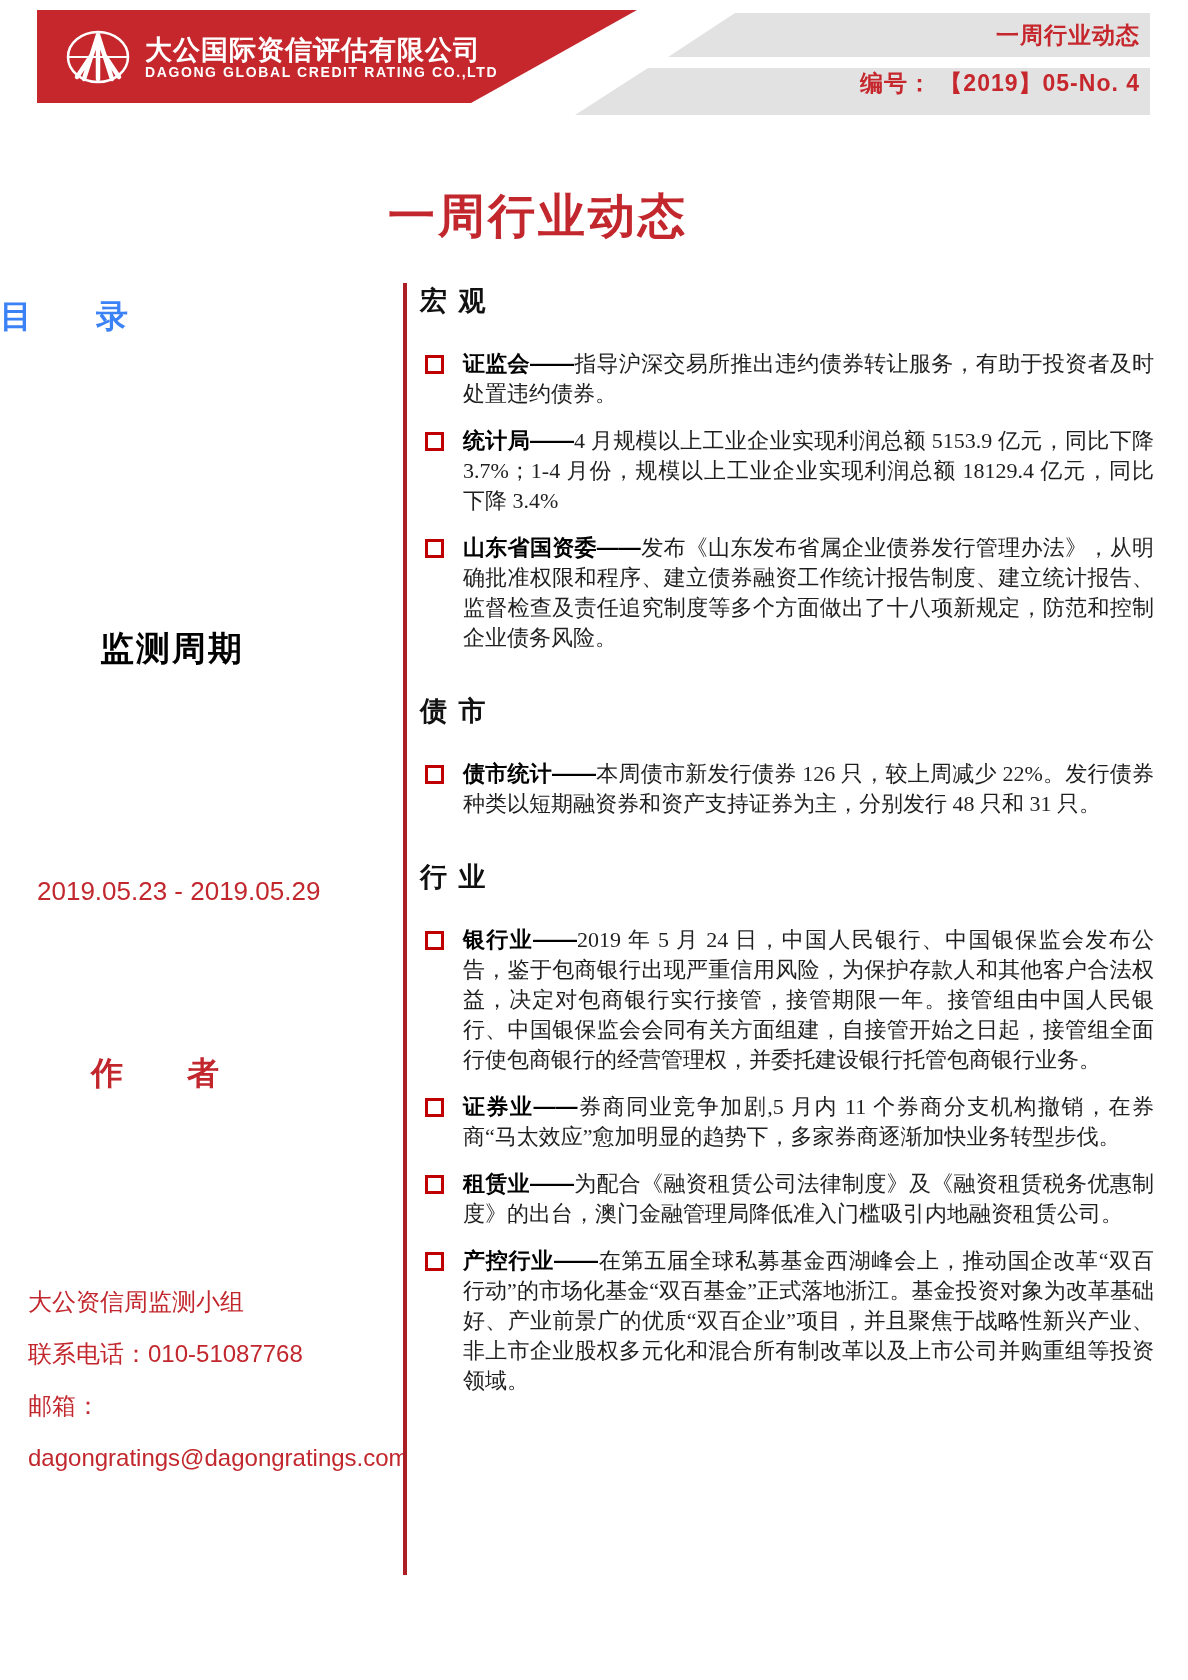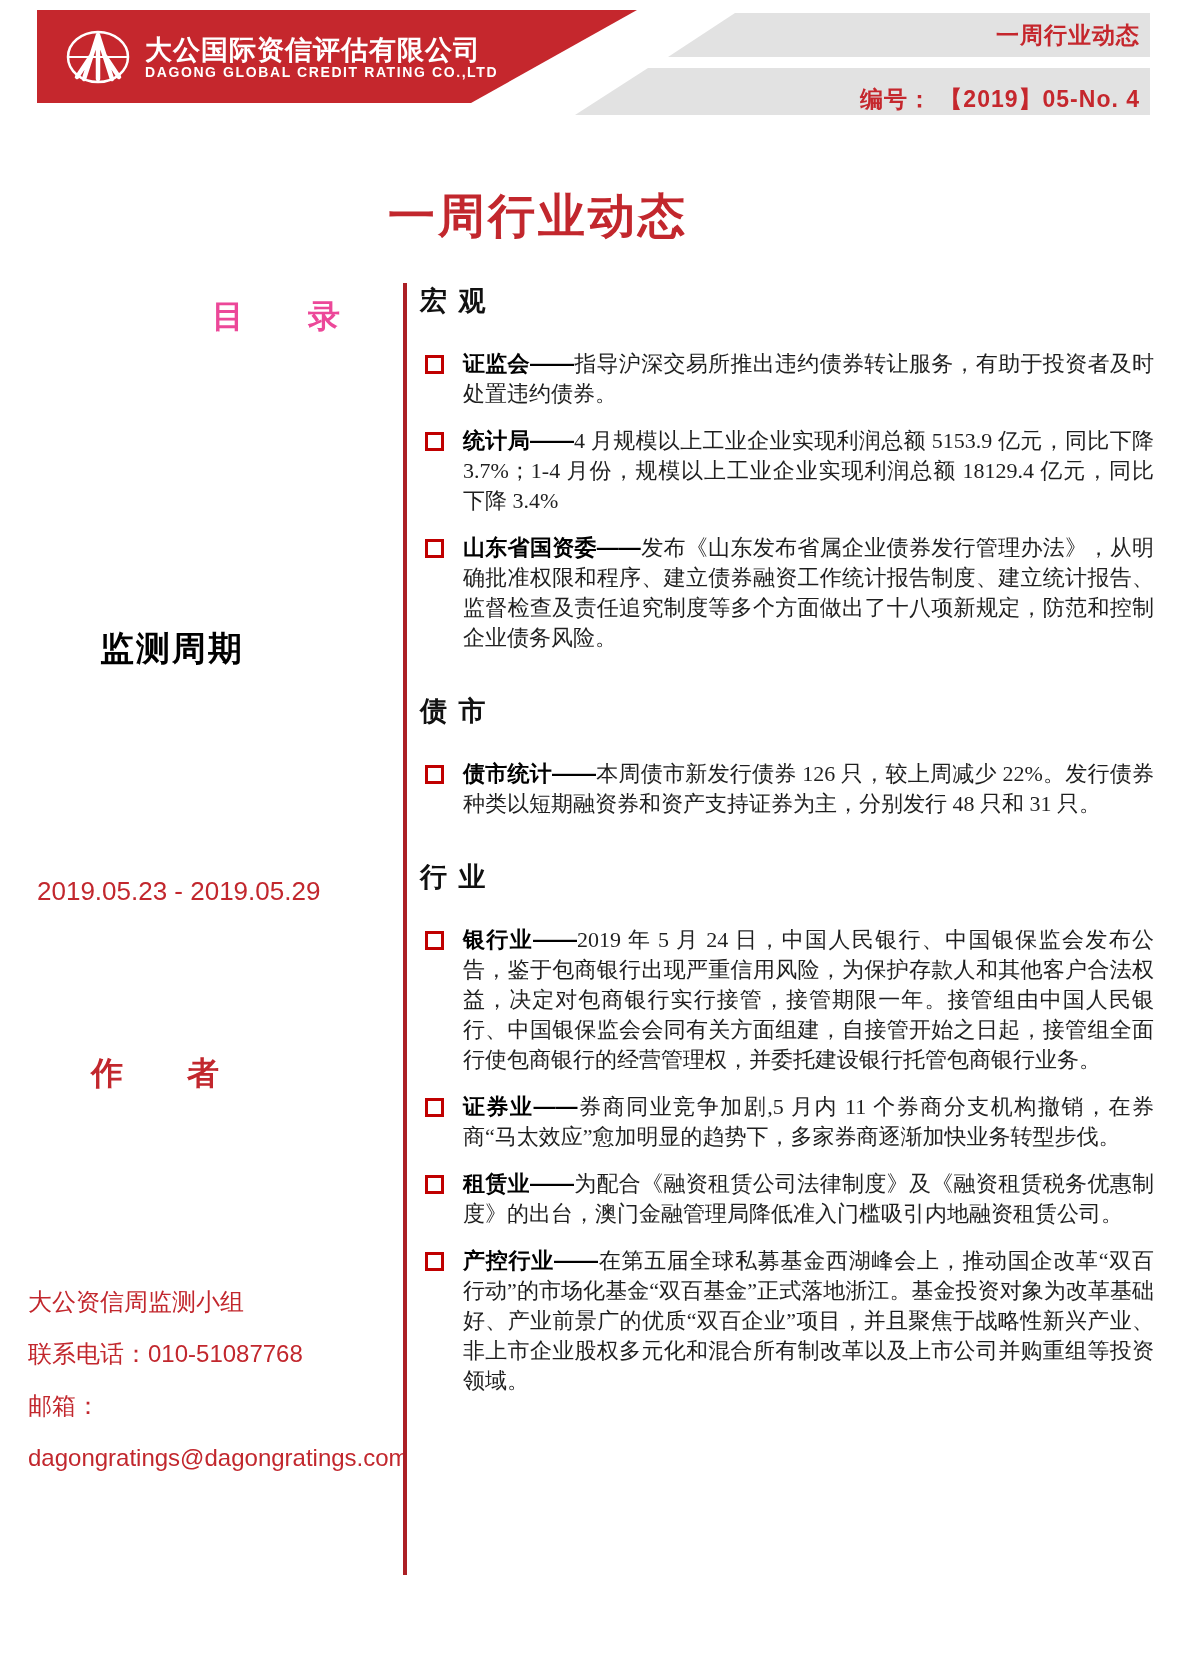--- a/index.html
+++ b/index.html
@@ -14,30 +14,30 @@
   .logo-globe{width:66px;height:58px;flex:0 0 auto;}
   .logo-text{margin-left:14px;color:#fff;}
   .logo-cn{font-size:27px;font-weight:bold;letter-spacing:1px;line-height:30px;}
   .logo-en{font-size:14px;font-weight:bold;letter-spacing:1.6px;line-height:14px;}
 
   .gray-band-1{position:absolute;left:660px;top:13px;width:490px;height:44px;background:#E2E2E2;
                clip-path:polygon(75px 0,100% 0,100% 100%,8px 100%);
                display:flex;align-items:center;justify-content:flex-end;}
   .gray-band-2{position:absolute;left:575px;top:68px;width:575px;height:47px;background:#E2E2E2;
                clip-path:polygon(73px 0,100% 0,100% 100%,0 100%);
-               display:flex;align-items:flex-end;justify-content:flex-end;}
+               display:flex;align-items:flex-start;justify-content:flex-end;}
   .band-text{color:#C5272D;font-weight:bold;font-size:23px;padding-right:10px;letter-spacing:1px;}
 
   
   .doc-title{position:absolute;left:0;top:185px;width:1076px;text-align:center;
              color:#C2272D;font-size:47px;font-weight:900;letter-spacing:3px;}
 
   
-  .toc-title{position:absolute;left:0;top:295px;width:340px;text-align:right;
-             color:#ec4899;font-size:32px;font-weight:900;}
+  .toc-title{position:absolute;left:0;top:295px;width:340px;text-align:left;
+             color:#3b82f6;font-size:32px;font-weight:900;}
   .toc-list{position:absolute;left:55px;top:356px;color:#C2272D;font-size:22px;line-height:39px;}
   .period-title{position:absolute;left:100px;top:626px;color:#000000;font-size:34px;font-weight:900;letter-spacing:2px;text-align:right;}
   .period-value{position:absolute;left:37px;top:876px;color:#C2272D;font-size:26px;}
   .author-title{position:absolute;left:0;top:1052px;width:310px;text-align:center;
                 color:#C2272D;font-size:32px;font-weight:900;}
   .contact{position:absolute;left:28px;top:1276px;color:#C2272D;font-size:24px;line-height:52px;}
 
   .divider{position:absolute;left:403px;top:283px;width:4px;height:1292px;background:#AC2025;}
 
   

